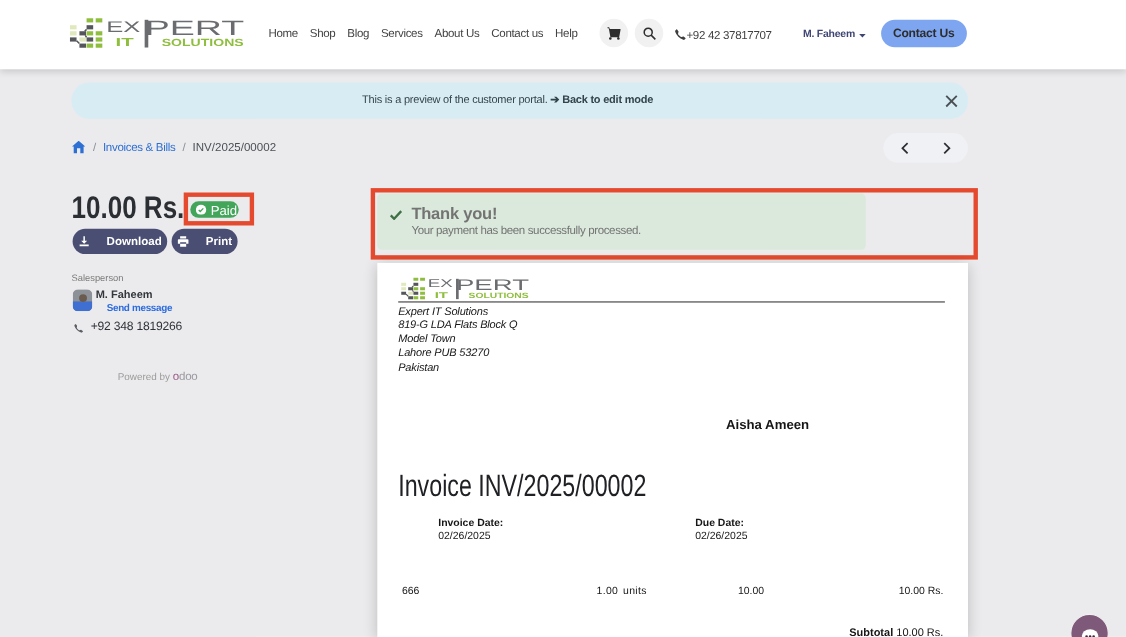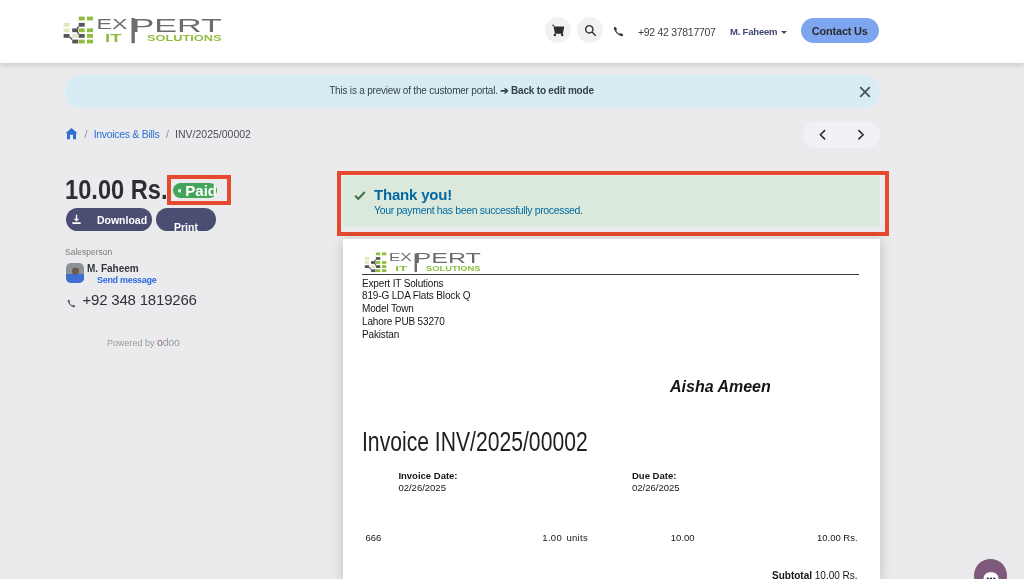--- a/index.html
+++ b/index.html
@@ -9,21 +9,21 @@
 .abs { position:absolute; }
 
 
 .navbar { position:absolute; left:0; top:0; width:1024px; height:63px; background:#ffffff;
   box-shadow:0 2px 6px rgba(0,0,0,0.14); z-index:5; }
 .menu { position:absolute; left:244px; top:0; height:63px; display:flex; align-items:center;
   gap:10.8px; font-size:10.5px; color:#434343; letter-spacing:-0.3px; padding-bottom:2px; }
 .iconcirc { position:absolute; top:17px; width:26px; height:26px; border-radius:50%;
   background:#f1f1f2; display:flex; align-items:center; justify-content:center; }
 .phonebox { position:absolute; left:613px; top:0; height:63px; display:flex; align-items:center;
-  gap:14px; font-size:10.5px; letter-spacing:-0.3px; color:#3f3f3f; }
+  gap:0; font-size:10.5px; letter-spacing:-0.3px; color:#3f3f3f; }
 .userbox { position:absolute; left:730px; top:0; height:63px; display:flex; align-items:center;
   gap:4px; font-size:9.5px; letter-spacing:-0.2px; font-weight:bold; color:#3f4674; }
 .caret { width:0; height:0; border-left:3px solid transparent; border-right:3px solid transparent;
   border-top:3.5px solid #3f4674; margin-top:1px; }
 .contactbtn { position:absolute; left:801px; top:18px; width:77.5px; height:25px; border-radius:12.5px;
   background:#7ea6f0; color:#2d2d2d; font-size:11px; font-weight:bold; display:flex;
   align-items:center; justify-content:center; letter-spacing:-0.2px; }
 
 
 .banner { position:absolute; left:65px; top:75px; width:815px; height:33px; background:#d8ecf4;
@@ -39,50 +39,50 @@
 .crumbs .cur { color:#4a5056; }
 .pager { position:absolute; left:803px; top:121px; width:77px; height:26.5px; border-radius:13.5px;
   background:#f0f1f4; display:flex; }
 .pager span { flex:1; display:flex; align-items:center; justify-content:center; }
 
 
 .amount { position:absolute; left:65px; top:175px; font-size:28.5px; line-height:28.5px; font-weight:bold;
   color:#2b2f34; transform:scaleX(0.83); transform-origin:left; }
 .paidbadge { position:absolute; left:173px; top:183px; width:44px; height:15px; border-radius:7.5px;
   background:#43a55a; color:#fff; display:flex; align-items:center; gap:4px; padding-left:5px;
-  font-size:15px; font-weight:bold; }
+  font-size:12px; font-weight:normal; }
 .hl { position:absolute; border:4px solid #e54a2e; }
 .hl-paid { left:167px; top:175px; width:64px; height:30px; }
 .btn { position:absolute; height:23px; border-radius:11.5px; background:#4a4e73; color:#fff;
   font-size:10.5px; font-weight:bold; display:flex; align-items:center; justify-content:center;
   gap:15px; }
 .btn-dl { left:66px; top:208px; width:86px; }
-.btn-pr { left:156px; top:208px; width:60px;flex-direction:column; }
+.btn-pr { left:156px; top:208px; width:60px; }
 .salelabel { position:absolute; left:65px; top:247px; font-size:8.5px; color:#7a7a7a; }
 .avatar { position:absolute; left:66px; top:263px; width:17.5px; height:20px; border-radius:5px;
   overflow:hidden; }
 .salename { position:absolute; left:87px; top:263.5px; font-size:10px; line-height:10px; font-weight:bold; color:#33373c; }
 .sendmsg { position:absolute; left:87px; top:274.5px; font-size:9px; line-height:10px; font-weight:bold; letter-spacing:-0.3px; color:#2b6be0;margin-left:10px; }
 .phrow { position:absolute; left:66.5px; top:291px; display:flex; align-items:flex-end; gap:7px;
-  font-size:15px; letter-spacing:-0.2px; color:#2f3339; }
+  font-size:11px; letter-spacing:-0.2px; color:#2f3339; }
 .powered { position:absolute; left:107px; top:336px; font-size:9px; color:#9b9b9b; }
 
 
-.alert { position:absolute; left:343px; top:176px; width:537px; height:51px; background:#dbe9dc;
-  border-radius:4px; color:#0369a1; }
+.alert { position:absolute; left:343px; top:176px; width:444px; height:51px; background:#dbe9dc;
+  border-radius:4px; color:#737373; }
 .alert h3 { position:absolute; left:31px; top:11px; font-size:15px; line-height:15px; letter-spacing:-0.2px; }
 .alert p { position:absolute; left:31px; top:28.5px; font-size:10.5px; line-height:11px; letter-spacing:-0.35px; }
 .hl-alert { left:337px; top:171px; width:552px; height:65px; }
 
 
 .doc { position:absolute; left:343px; top:239px; width:537px; height:341px; background:#fff;
   box-shadow:0 2px 12px rgba(0,0,0,0.2); font-size:9.5px; color:#161616; }
 .doc .hr { position:absolute; left:19px; top:34.5px; width:497px; height:1px; background:#3a3a3a; }
-.addr { position:absolute; left:19px; top:38.5px; line-height:12.8px; font-size:10px; letter-spacing:-0.15px; }
-.aisha { position:absolute; left:327px; top:142px; font-size:16px; line-height:11px; font-weight:bold;font-style:italic; }
+.addr { position:absolute; left:19px; top:38.5px; line-height:12.8px; font-size:10px; letter-spacing:-0.15px;font-style:italic; }
+.aisha { position:absolute; left:317px; top:142px; font-size:12px; line-height:11px; font-weight:bold; }
 .invtitle { position:absolute; left:18.6px; top:189px; font-size:28px; line-height:28px; color:#202124;
   transform:scaleX(0.755); transform-origin:left; }
 .dates { position:absolute; left:19.4px; top:230.5px; font-size:9.5px; line-height:12.8px;margin-left:36px; }
 .duedate { position:absolute; left:289px; top:230.5px; font-size:9.5px; line-height:12.8px; }
 .thead { position:absolute; left:19px; top:263px; width:499px; height:21.5px;
   font-weight:bold; }
 .thead span { top:7px; }
 .sectrow { position:absolute; left:19px; top:286.7px; width:499px; height:19px; background:#e7e9ec;
   font-weight:bold; }
 .sectrow span { top:3.5px; }
@@ -123,20 +123,29 @@
         <rect x="15.7" y="23.6" width="6" height="3.8" fill="#8fbe3e"></rect>
         <rect x="24" y="23.6" width="6" height="3.8" fill="#8fbe3e"></rect>
         <path d="M15.7 10.7 L14 12.4 M14.5 16.2 L15.7 18 M6.6 21 L9.2 23.6" stroke="#54565b" stroke-width="1.4" fill="none"></path>
       </g>
       <text x="33.5" y="12.7" font-size="14" fill="#6a6c6f" textLength="31" lengthAdjust="spacingAndGlyphs">EX</text>
       <rect x="68.5" y="2" width="3.3" height="25.2" fill="#6a6c6f"></rect>
       <text x="68.5" y="15.5" font-size="19" fill="#6a6c6f" textLength="90.5" lengthAdjust="spacingAndGlyphs">PERT</text>
       <text x="42" y="25.5" font-size="10.5" font-weight="bold" fill="#8fbe3e" textLength="16.5" lengthAdjust="spacingAndGlyphs">IT</text>
       <text x="84" y="25.4" font-size="9.5" font-weight="bold" fill="#8fbe3e" textLength="74.5" lengthAdjust="spacingAndGlyphs">SOLUTIONS</text>
     </svg>
+    <div class="menu">
+      <span>Home</span>
+        <span>Shop</span>
+        <span>Blog</span>
+        <span>Services</span>
+      <span>About Us</span>
+        <span>Contact us</span>
+        <span>Help</span>
+    </div>
     <div class="iconcirc" style="left:545px">
       <svg width="13" height="13" viewBox="0 0 16 16">
           <path fill="#2e2e2e" d="M0 1.5A.5.5 0 0 1 .5 1H2a.5.5 0 0 1 .485.379L2.89 3H14.5a.5.5 0 0 1 .491.592l-1.5 8A.5.5 0 0 1 13 12H4a.5.5 0 0 1-.491-.408L2.01 3.607 1.61 2H.5a.5.5 0 0 1-.5-.5zM5 13.5a1.5 1.5 0 1 1-3 0 1.5 1.5 0 0 1 3 0zm9 0a1.5 1.5 0 1 1-3 0 1.5 1.5 0 0 1 3 0z"></path>
         </svg>
     </div>
     <div class="iconcirc" style="left:577px">
       <svg width="13" height="13" viewBox="0 0 16 16">
           <path fill="none" stroke="#2e2e2e" stroke-width="1.7" d="M6.5 11a4.5 4.5 0 1 0 0-9 4.5 4.5 0 0 0 0 9zm3.3-1.2L14.5 14.5"></path>
         </svg>
     </div>

